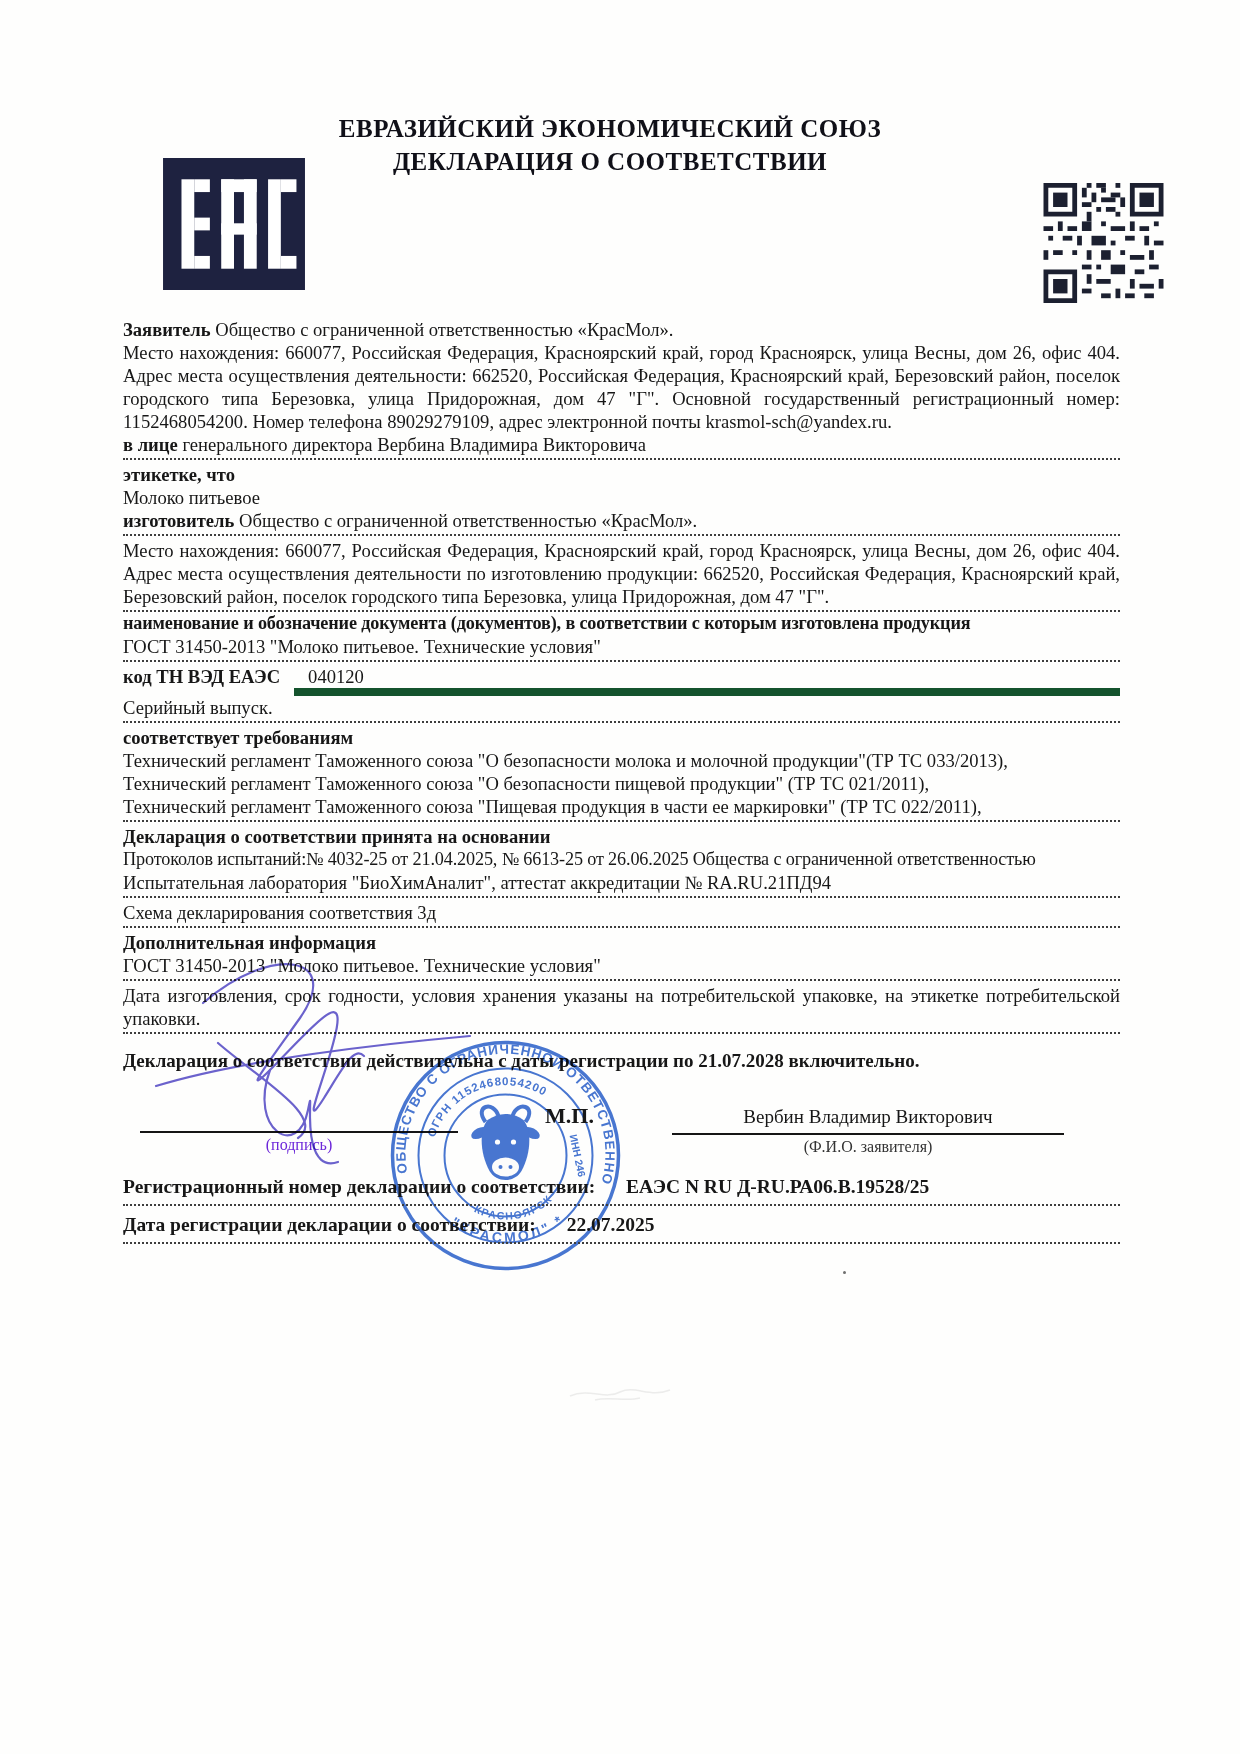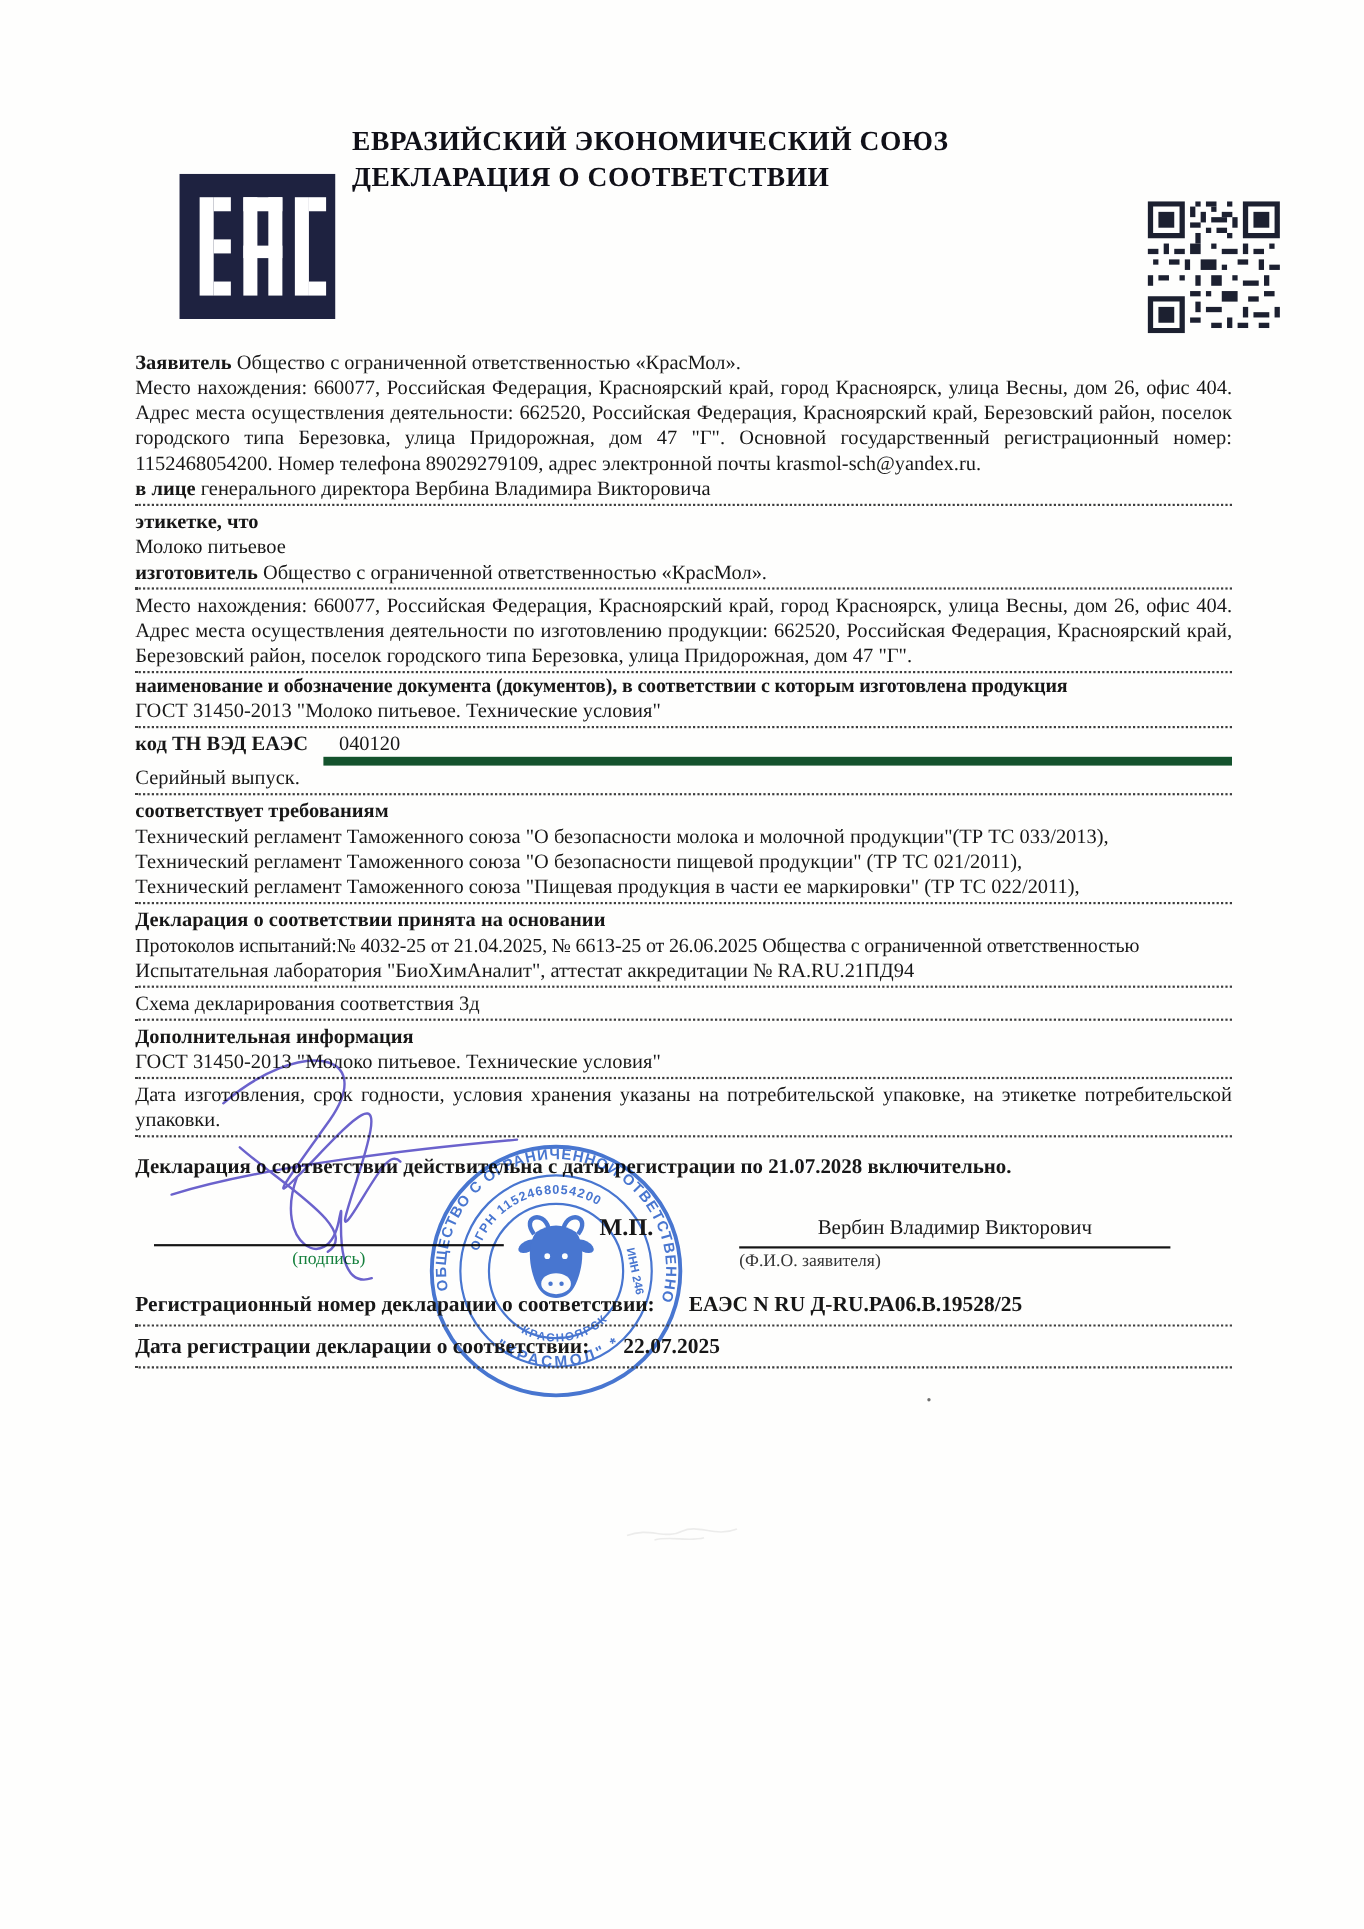--- a/index.html
+++ b/index.html
@@ -1,40 +1,40 @@
 <!DOCTYPE html>
 <html><head>
 <meta charset="utf-8">
 <style>
   html,body{margin:0;padding:0;background:#e9e9e9;}
   .page{position:relative;width:1240px;height:1754px;margin:0 auto;background:#fefefdff;
         font-family:"Liberation Serif", serif;color:#171717;overflow:hidden;}
   
-  .titles{position:absolute;left:320px;top:112px;width:580px;text-align:left;
+  .titles{position:absolute;left:320px;top:112px;width:580px;text-align:center;
           font-weight:bold;font-size:25px;line-height:33px;letter-spacing:.5px;color:#101018;}
   .eac-logo{position:absolute;left:163px;top:158px;}
   .qr{position:absolute;left:1040px;top:183px;}
   
   .content{position:absolute;left:123px;top:318px;width:997px;font-size:18.6px;line-height:23px;}
   .row{padding:0;}
   .jst{text-align:justify;}
   .dot{border-bottom:2px dotted #3d3d3d;padding-bottom:2px;margin-bottom:3px;}
   .b{font-weight:bold;}
   .nowrap{white-space:nowrap;}
   .tight{font-size:18.2px;letter-spacing:-0.15px;}
   .code-row{display:flex;}
   .code-val{flex:1;border-bottom:8px solid #14532d;margin-left:14px;padding-left:14px;}
   
   .validity{position:absolute;left:123px;top:1050px;width:997px;font-weight:bold;font-size:19px;}
   .sigline-l{position:absolute;left:140px;top:1131px;width:318px;border-top:2px solid #151515;}
-  .sigcap-l{position:absolute;left:140px;top:1136px;width:318px;text-align:center;font-size:16px;color:#15803d;}
+  .sigcap-l{position:absolute;left:140px;top:1136px;width:318px;text-align:center;font-size:16px;color:#6d28d9;}
   .mp{position:absolute;left:545px;top:1103px;font-size:22px;font-weight:bold;z-index:6;}
   .signer-name{position:absolute;left:672px;top:1106px;width:392px;text-align:center;font-size:19px;}
   .sigline-r{position:absolute;left:672px;top:1133px;width:392px;border-top:2px solid #151515;}
-  .sigcap-r{position:absolute;left:672px;top:1138px;width:392px;text-align:left;font-size:16px;color:#333;}
+  .sigcap-r{position:absolute;left:672px;top:1138px;width:392px;text-align:center;font-size:16px;color:#333;}
   .regrow{position:absolute;left:123px;width:997px;font-weight:bold;font-size:19.5px;
           border-bottom:2px dotted #3d3d3d;padding-bottom:6px;z-index:5;}
   .regrow .val{padding-left:26px;}
   .r1{top:1176px;} .r2{top:1214px;}
   .stamp{position:absolute;left:388px;top:1038px;z-index:4;mix-blend-mode:multiply;opacity:.88;}
   .signature{position:absolute;left:148px;top:948px;z-index:4;mix-blend-mode:multiply;opacity:.9;}
   .smudge{position:absolute;left:565px;top:1378px;width:110px;height:26px;opacity:.13;}
   .dotmark{position:absolute;left:843px;top:1271px;width:3px;height:3px;border-radius:50%;background:#222;opacity:.65;}
   svg text{font-family:"Liberation Sans", sans-serif;}
 </style>

